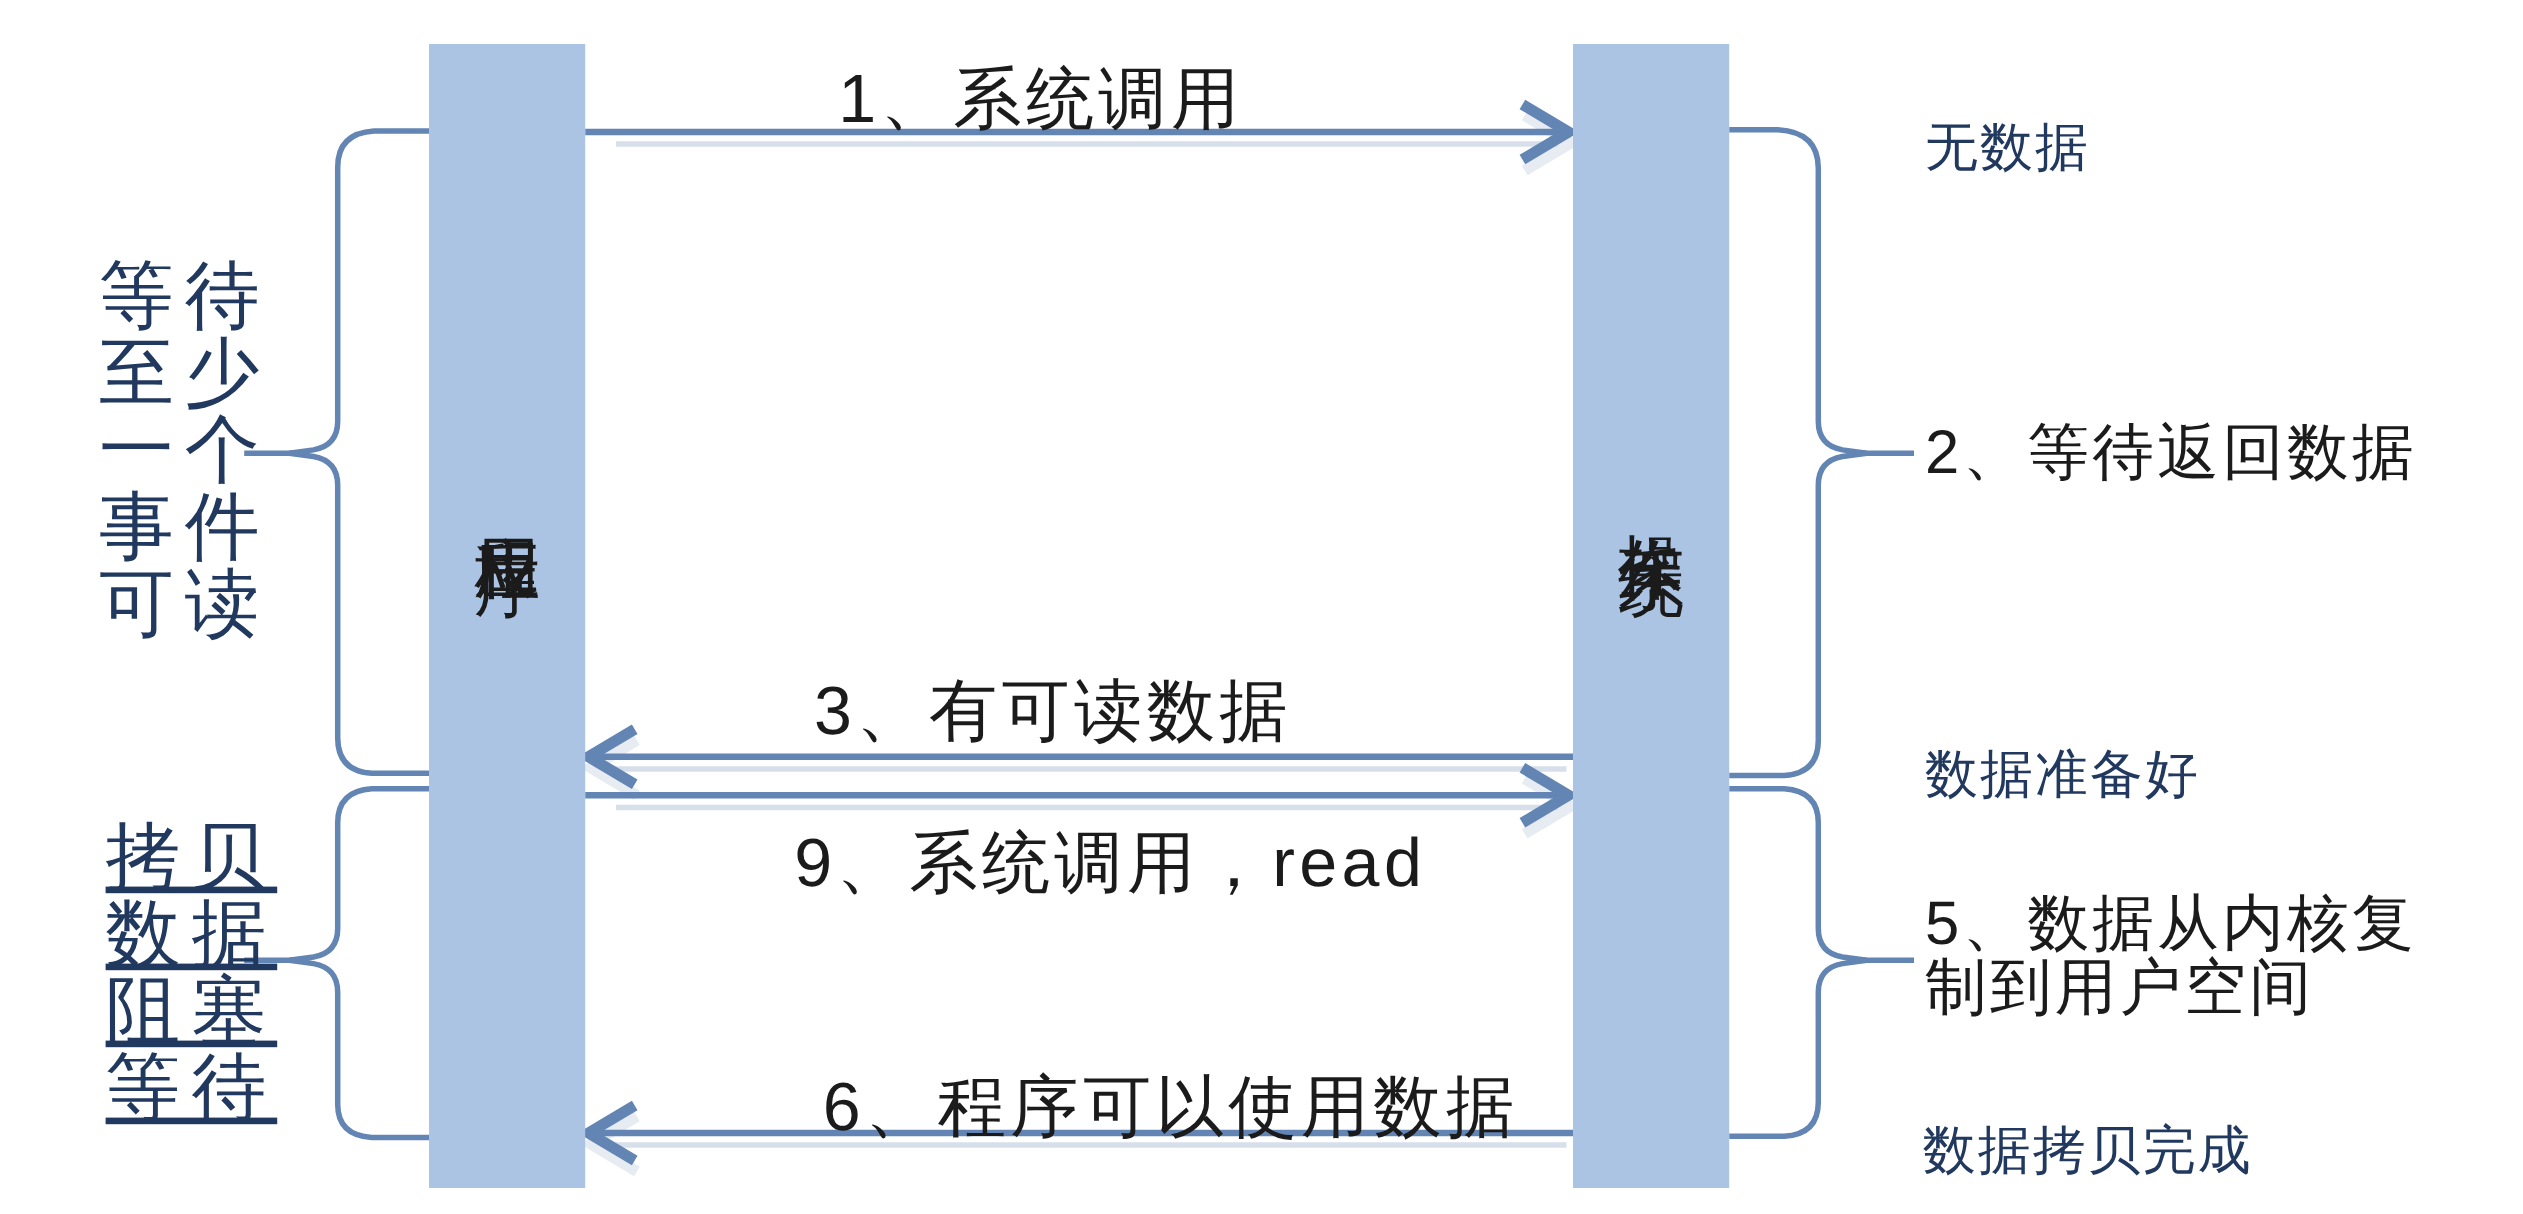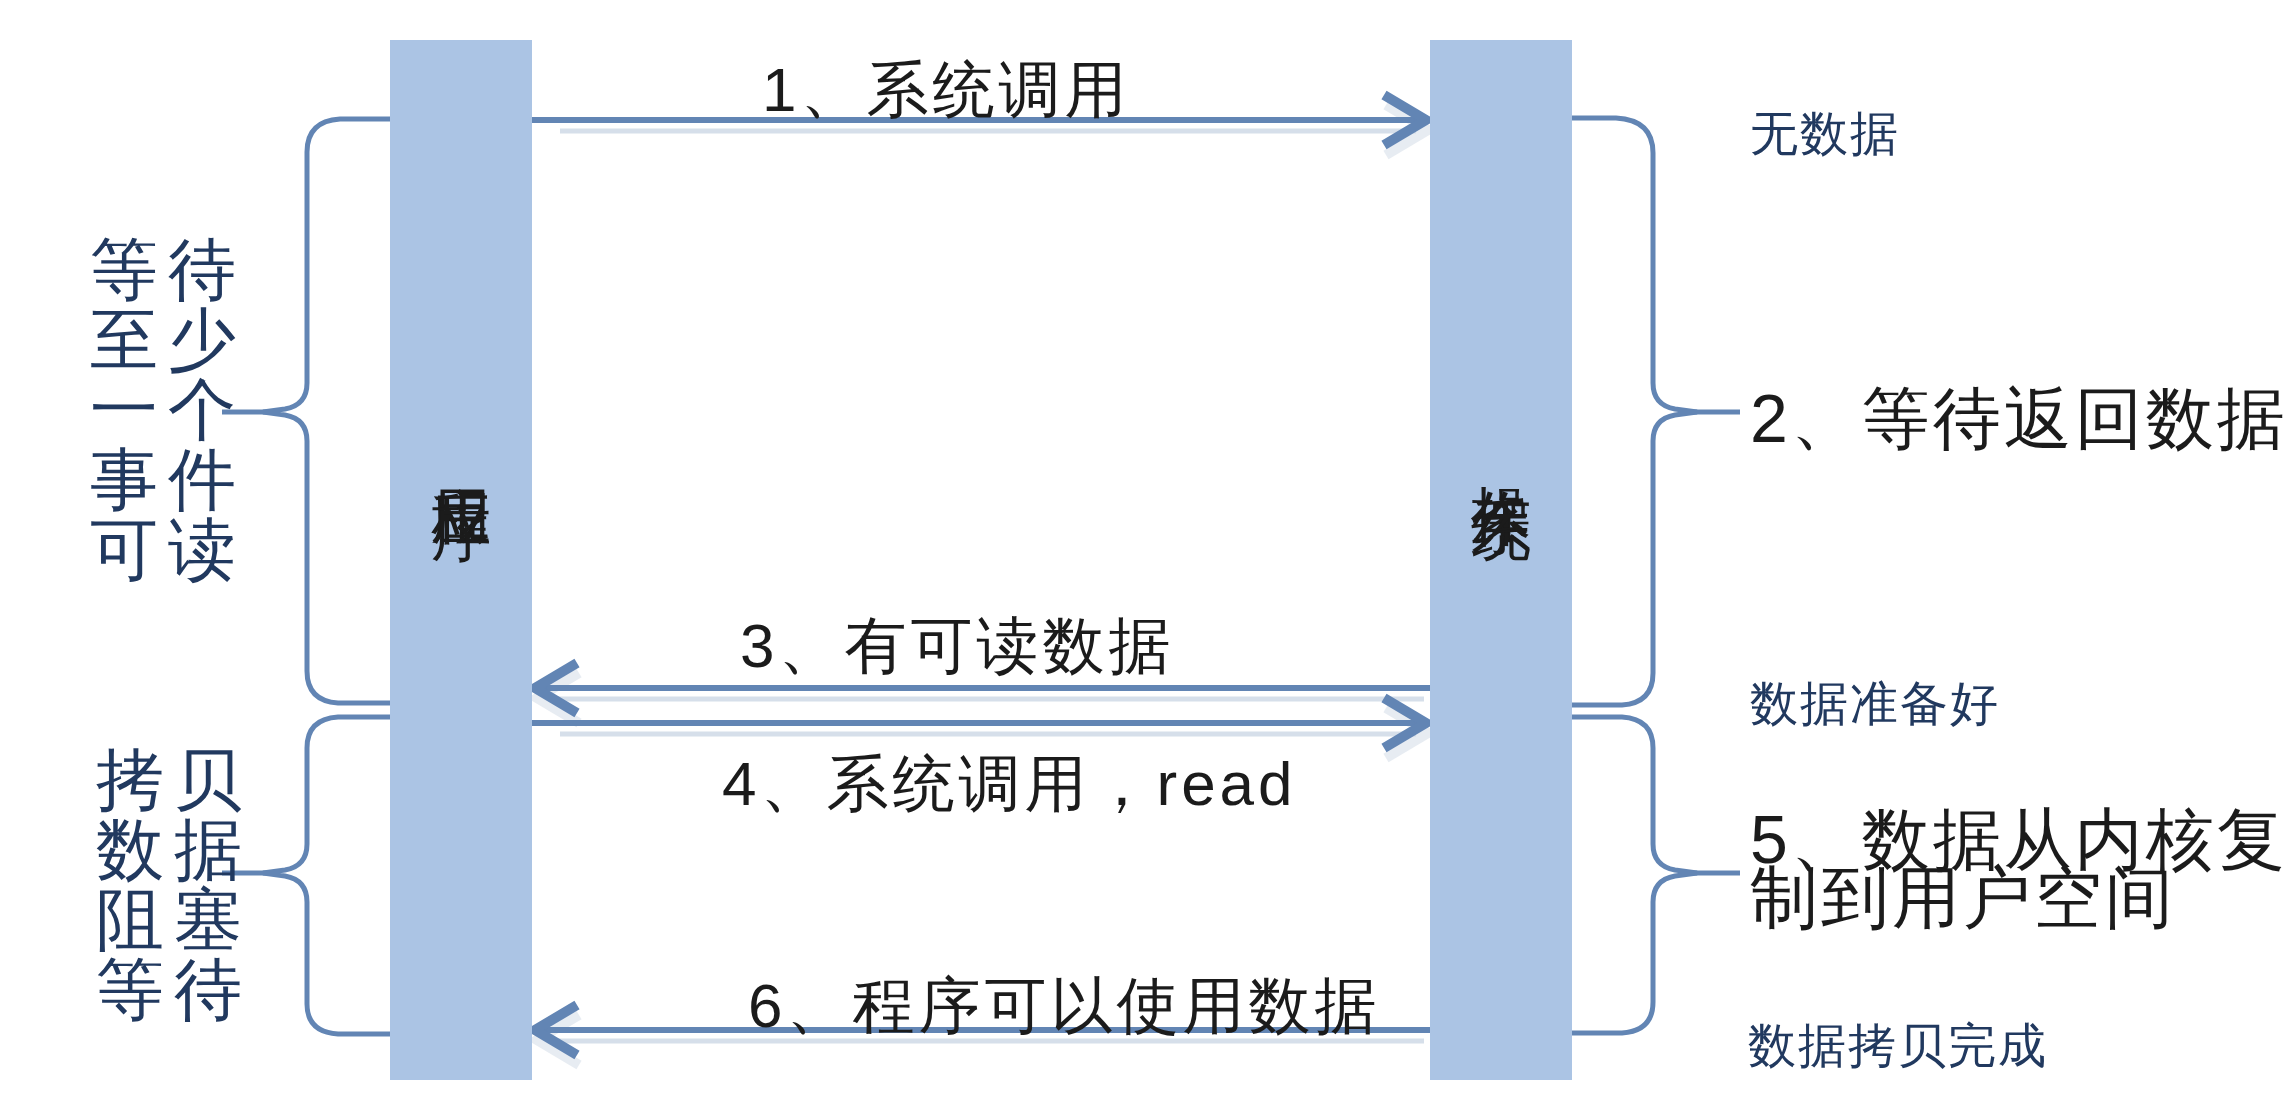--- a/index.html
+++ b/index.html
@@ -48,28 +48,28 @@
   .msg.m3{left:740px;top:604px;}
   .msg.m4{left:722px;top:742px;}
   .msg.m6{left:748px;top:944px;margin-top:20px;}
 
   .note{
     position:absolute;color:var(--navy);
     font-size:68px;font-weight:500;white-space:pre-line;
   }
   .note.left-col{line-height:70px;letter-spacing:10px;}
   .note.wait{left:90px;top:234px;}
-  .note.copy{left:96px;top:744px;}
+  .note.copy{left:96px;top:744px;text-decoration:underline;}
 
   .note.right-col{font-size:48px;letter-spacing:2px;}
   .note.no-data{left:1750px;top:102px;}
   .note.ready{left:1750px;top:672px;}
   .note.done{left:1748px;top:1000px;margin-top:14px;}
 
-  .note.step-black{color:var(--ink);font-size:68px;letter-spacing:3px;}
+  .note.step-black{color:var(--ink);font-size:56px;letter-spacing:3px;}
   .note.step2{left:1750px;top:374px;}
   .note.step5{left:1750px;top:810px;line-height:58px;}
 </style>
 </head>
 <body>
 
 <div class="stage">
 
   <svg class="svg-layer" viewBox="0 0 2294 1104" xmlns="http://www.w3.org/2000/svg">
 
@@ -109,21 +109,21 @@
 
   <div class="bar app">
     <span class="bar-label">应用程序</span>
   </div>
   <div class="bar os">
     <span class="bar-label">操作系统</span>
   </div>
 
   <div class="msg m1">1、系统调用</div>
   <div class="msg m3">3、有可读数据</div>
-  <div class="msg m4">4、系统调用，read</div>
+  <div class="msg m4">9、系统调用，read</div>
   <div class="msg m6">6、程序可以使用数据</div>
 
   <div class="note left-col wait">等待
 至少
 一个
 事件
 可读</div>
   <div class="note left-col copy">拷贝
 数据
 阻塞

